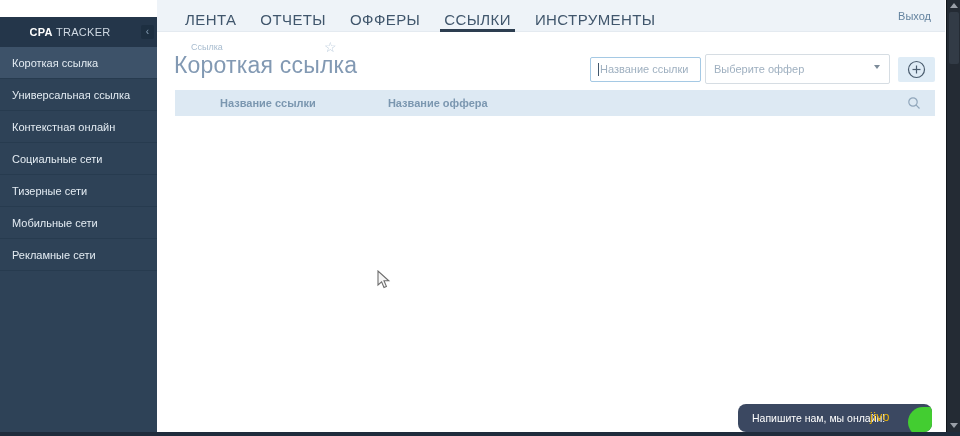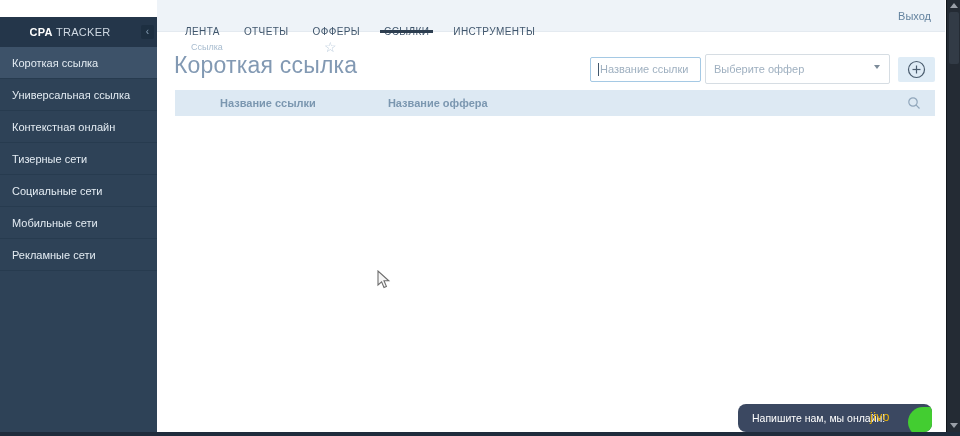--- a/index.html
+++ b/index.html
@@ -12,21 +12,21 @@
   .sidebar-header { position:relative; height:30px; background:#24364a; display:flex; align-items:center; }
   .brand { width:140px; text-align:center; font-size:11px; color:#cfd9e3; letter-spacing:0.3px; }
   .brand b { color:#ffffff; font-weight:bold; }
   .collapse-btn { position:absolute; right:3px; top:8px; width:13px; height:14px; background:#1d2f41; border-radius:2px; color:#8aa2b8; font-size:10px; line-height:13px; text-align:center; cursor:pointer; }
   .side-item { height:32px; line-height:32px; padding-left:12px; font-size:11px; color:#e4ecf3; border-bottom:1px solid #273b4f; cursor:pointer; }
   .side-item.active { background:#3d5269; }
 
   
   .topbar { position:absolute; left:157px; top:0; width:788px; height:32px; background:#eef3f8; border-bottom:1px solid #e4eaf0; z-index:1; display:flex; align-items:center; }
   .tabs { display:flex; height:100%; align-items:center; padding-left:16px; }
-  .tab { position:relative; height:100%; line-height:32px; padding:16px 12px; font-size:10px; letter-spacing:0.4px; color:#40566c; cursor:pointer; }
+  .tab { position:relative; height:100%; line-height:32px; padding:4px 12px; font-size:15px; letter-spacing:0.4px; color:#40566c; cursor:pointer; }
   .tab.active::after { content:""; position:absolute; left:8px; right:8px; bottom:-1px; height:3px; background:#2d3e50; }
   .logout { margin-left:auto; padding-right:14px; font-size:11px; color:#64839f; cursor:pointer; }
 
   
   .main { position:absolute; left:157px; top:32px; width:788px; height:400px; background:#ffffff; }
   .breadcrumb { position:absolute; left:34px; top:10px; font-size:9px; color:#a8bccf; }
   .page-title { position:absolute; left:17px; top:20px; font-size:23px; font-weight:normal; color:#8299b3; letter-spacing:0.2px; }
   .fav-star { position:absolute; left:167px; top:7px; font-size:14px; color:#b9cadb; cursor:pointer; }
 
   .filters { position:absolute; right:10px; top:22px; display:flex; align-items:center; }
@@ -65,22 +65,22 @@
 <div class="app">
 
   <div class="sidebar">
     <div class="sidebar-header">
       <div class="brand"><b>CPA</b><span> TRACKER</span></div>
       <div class="collapse-btn">‹</div>
     </div>
     <div class="side-item active">Короткая ссылка</div>
     <div class="side-item">Универсальная ссылка</div>
     <div class="side-item">Контекстная онлайн</div>
+    <div class="side-item">Социальные сети</div>
     <div class="side-item">Тизерные сети</div>
-    <div class="side-item">Социальные сети</div>
     <div class="side-item">Мобильные сети</div>
     <div class="side-item">Рекламные сети</div>
   </div>
 
   <div class="topbar">
     <div class="tabs">
       <span class="tab">ЛЕНТА</span>
       <span class="tab">ОТЧЕТЫ</span>
       <span class="tab">ОФФЕРЫ</span>
       <span class="tab active">ССЫЛКИ</span>

